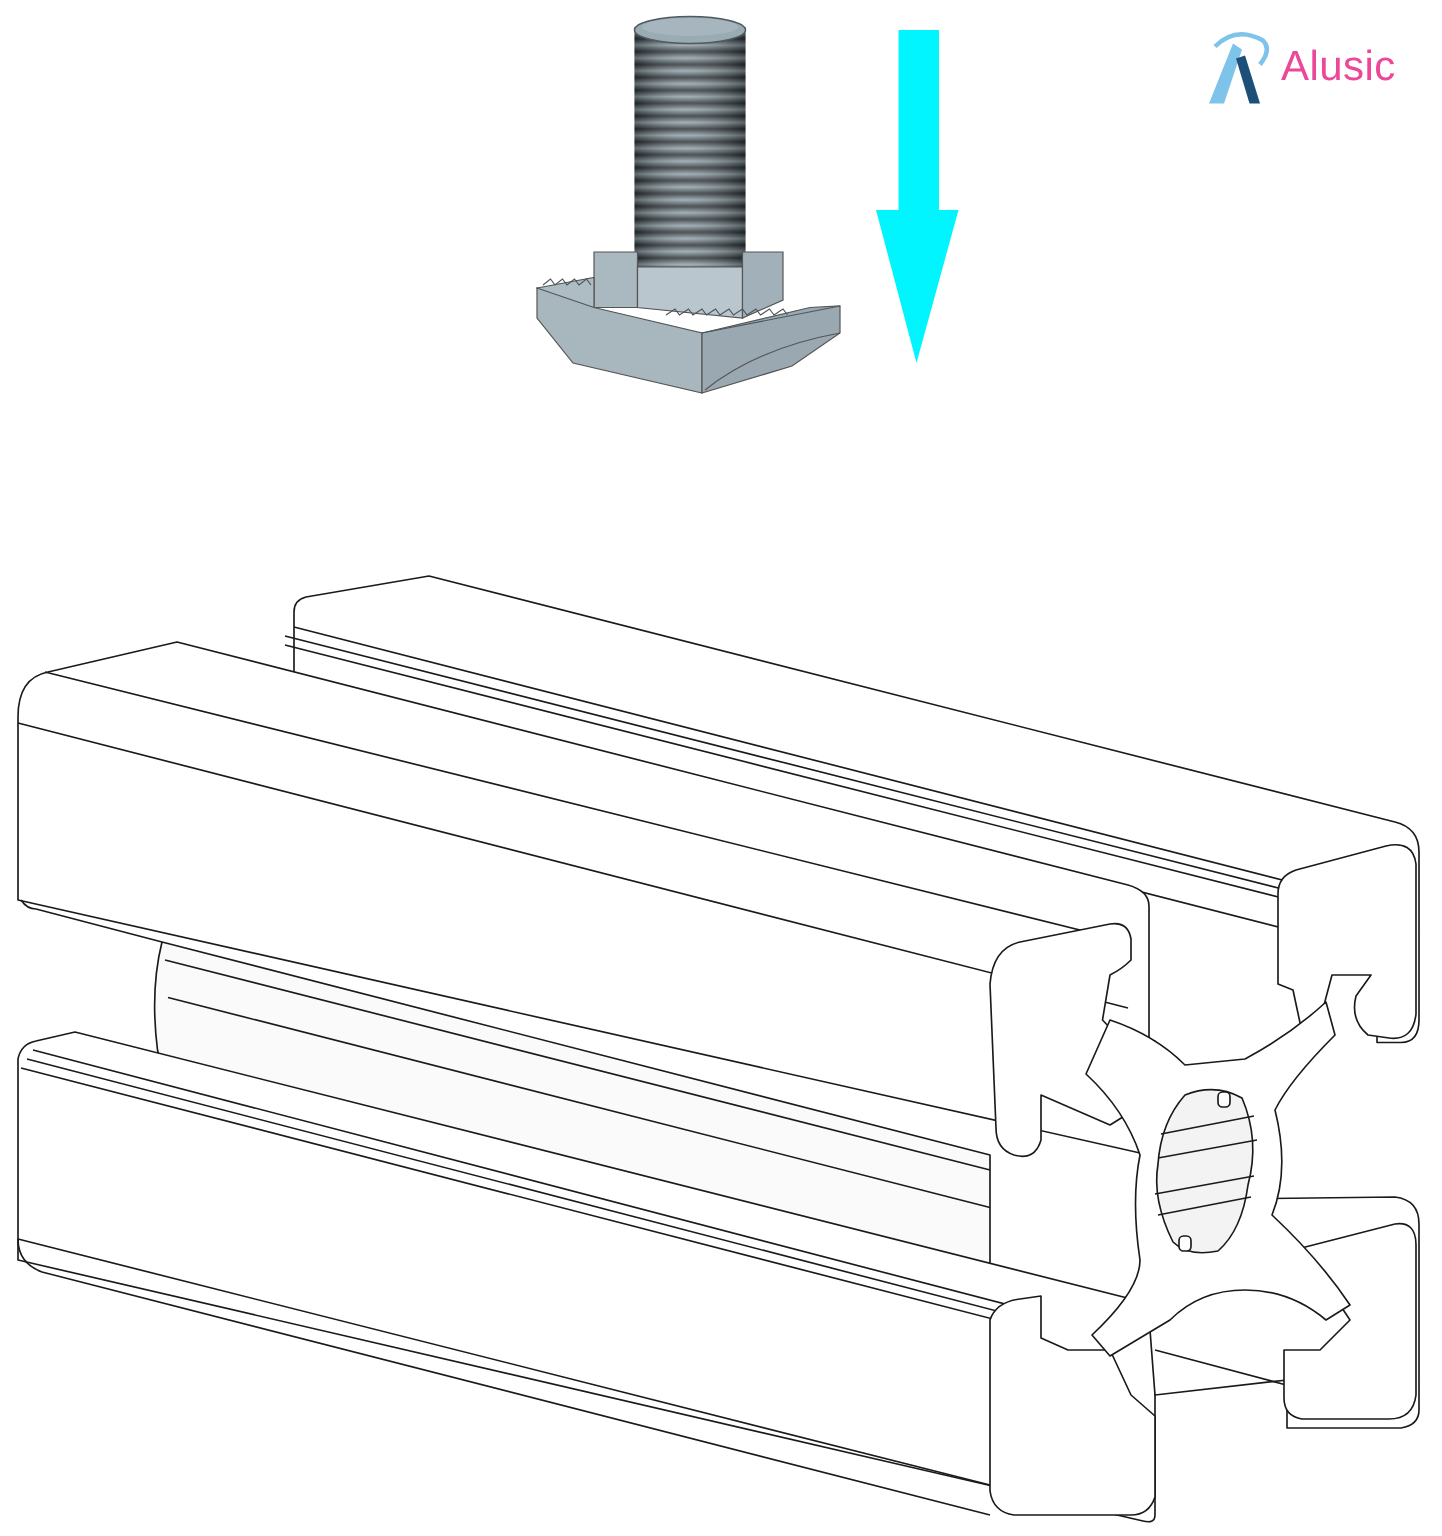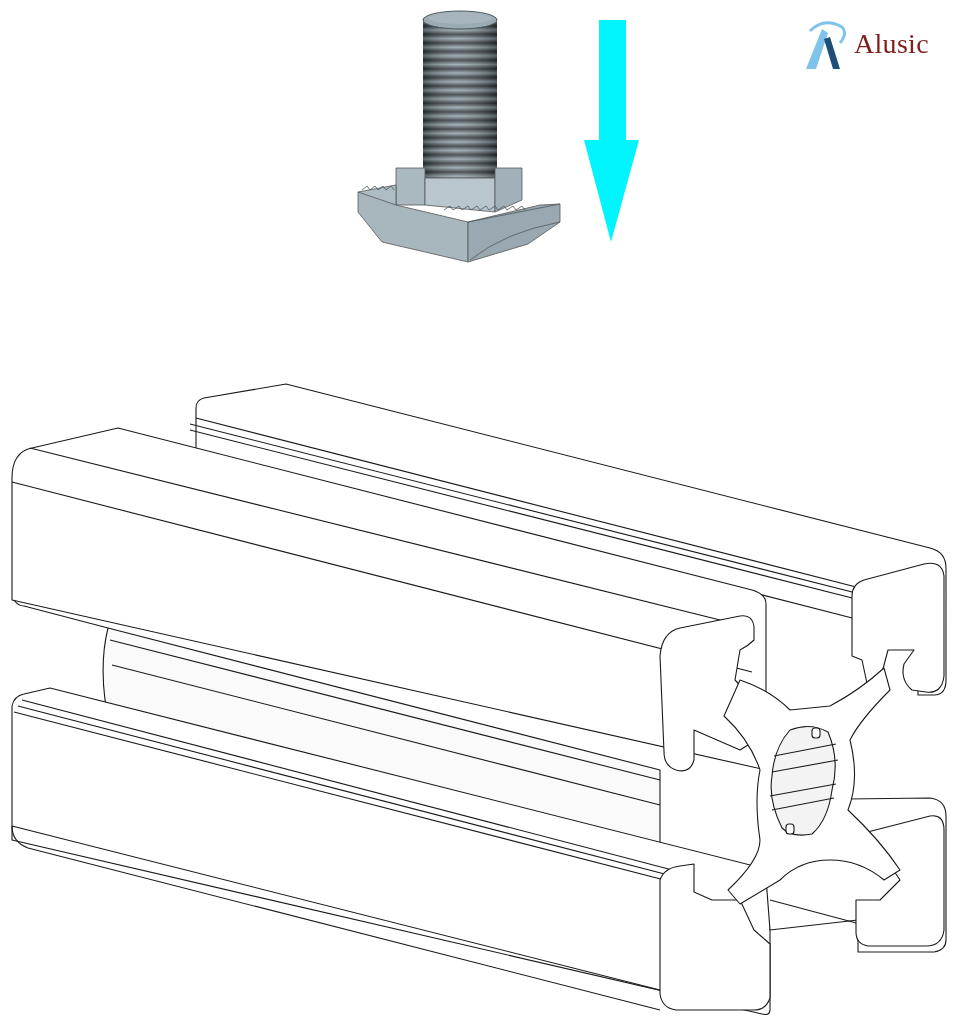--- a/index.html
+++ b/index.html
@@ -1,19 +1,19 @@
 <!DOCTYPE html>
 <html><head>
   <meta charset="utf-8">
   <style>
     html, body { margin: 0; padding: 0; background: #ffffff; }
     body { width: 961px; height: 1024px; position: relative; overflow: hidden; font-family: "DejaVu Sans", sans-serif; }
     .logo { position: absolute; left: 802px; top: 16px; width: 150px; height: 56px; display: flex; align-items: center; }
     .logo svg { width: 46px; height: 54px; flex: none; }
-    .logo-text { font-family: Liberation Serif, serif; font-size: 28px; color: #7f1d1d; margin-left: 6px; letter-spacing: 0.3px; }
+    .logo-text { font-family: Liberation Sans, sans-serif; font-size: 28px; color: #ec4899; margin-left: 6px; letter-spacing: 0.3px; }
     .stage { position: absolute; left: 0; top: 0; }
   </style>
 </head>
 <body>
 
 <div class="logo">
   <svg viewBox="0 0 46 54">
     <path d="M8 14 Q22 0 40 10 Q46 16 38 26" fill="none" stroke="#7ec3ea" stroke-width="3"></path>
     <polygon points="4,52 14,52 26,16 20,12" fill="#7ec3ea"></polygon>
     <polygon points="22,22 28,20 38,52 31,52" fill="#1d4f79"></polygon>

